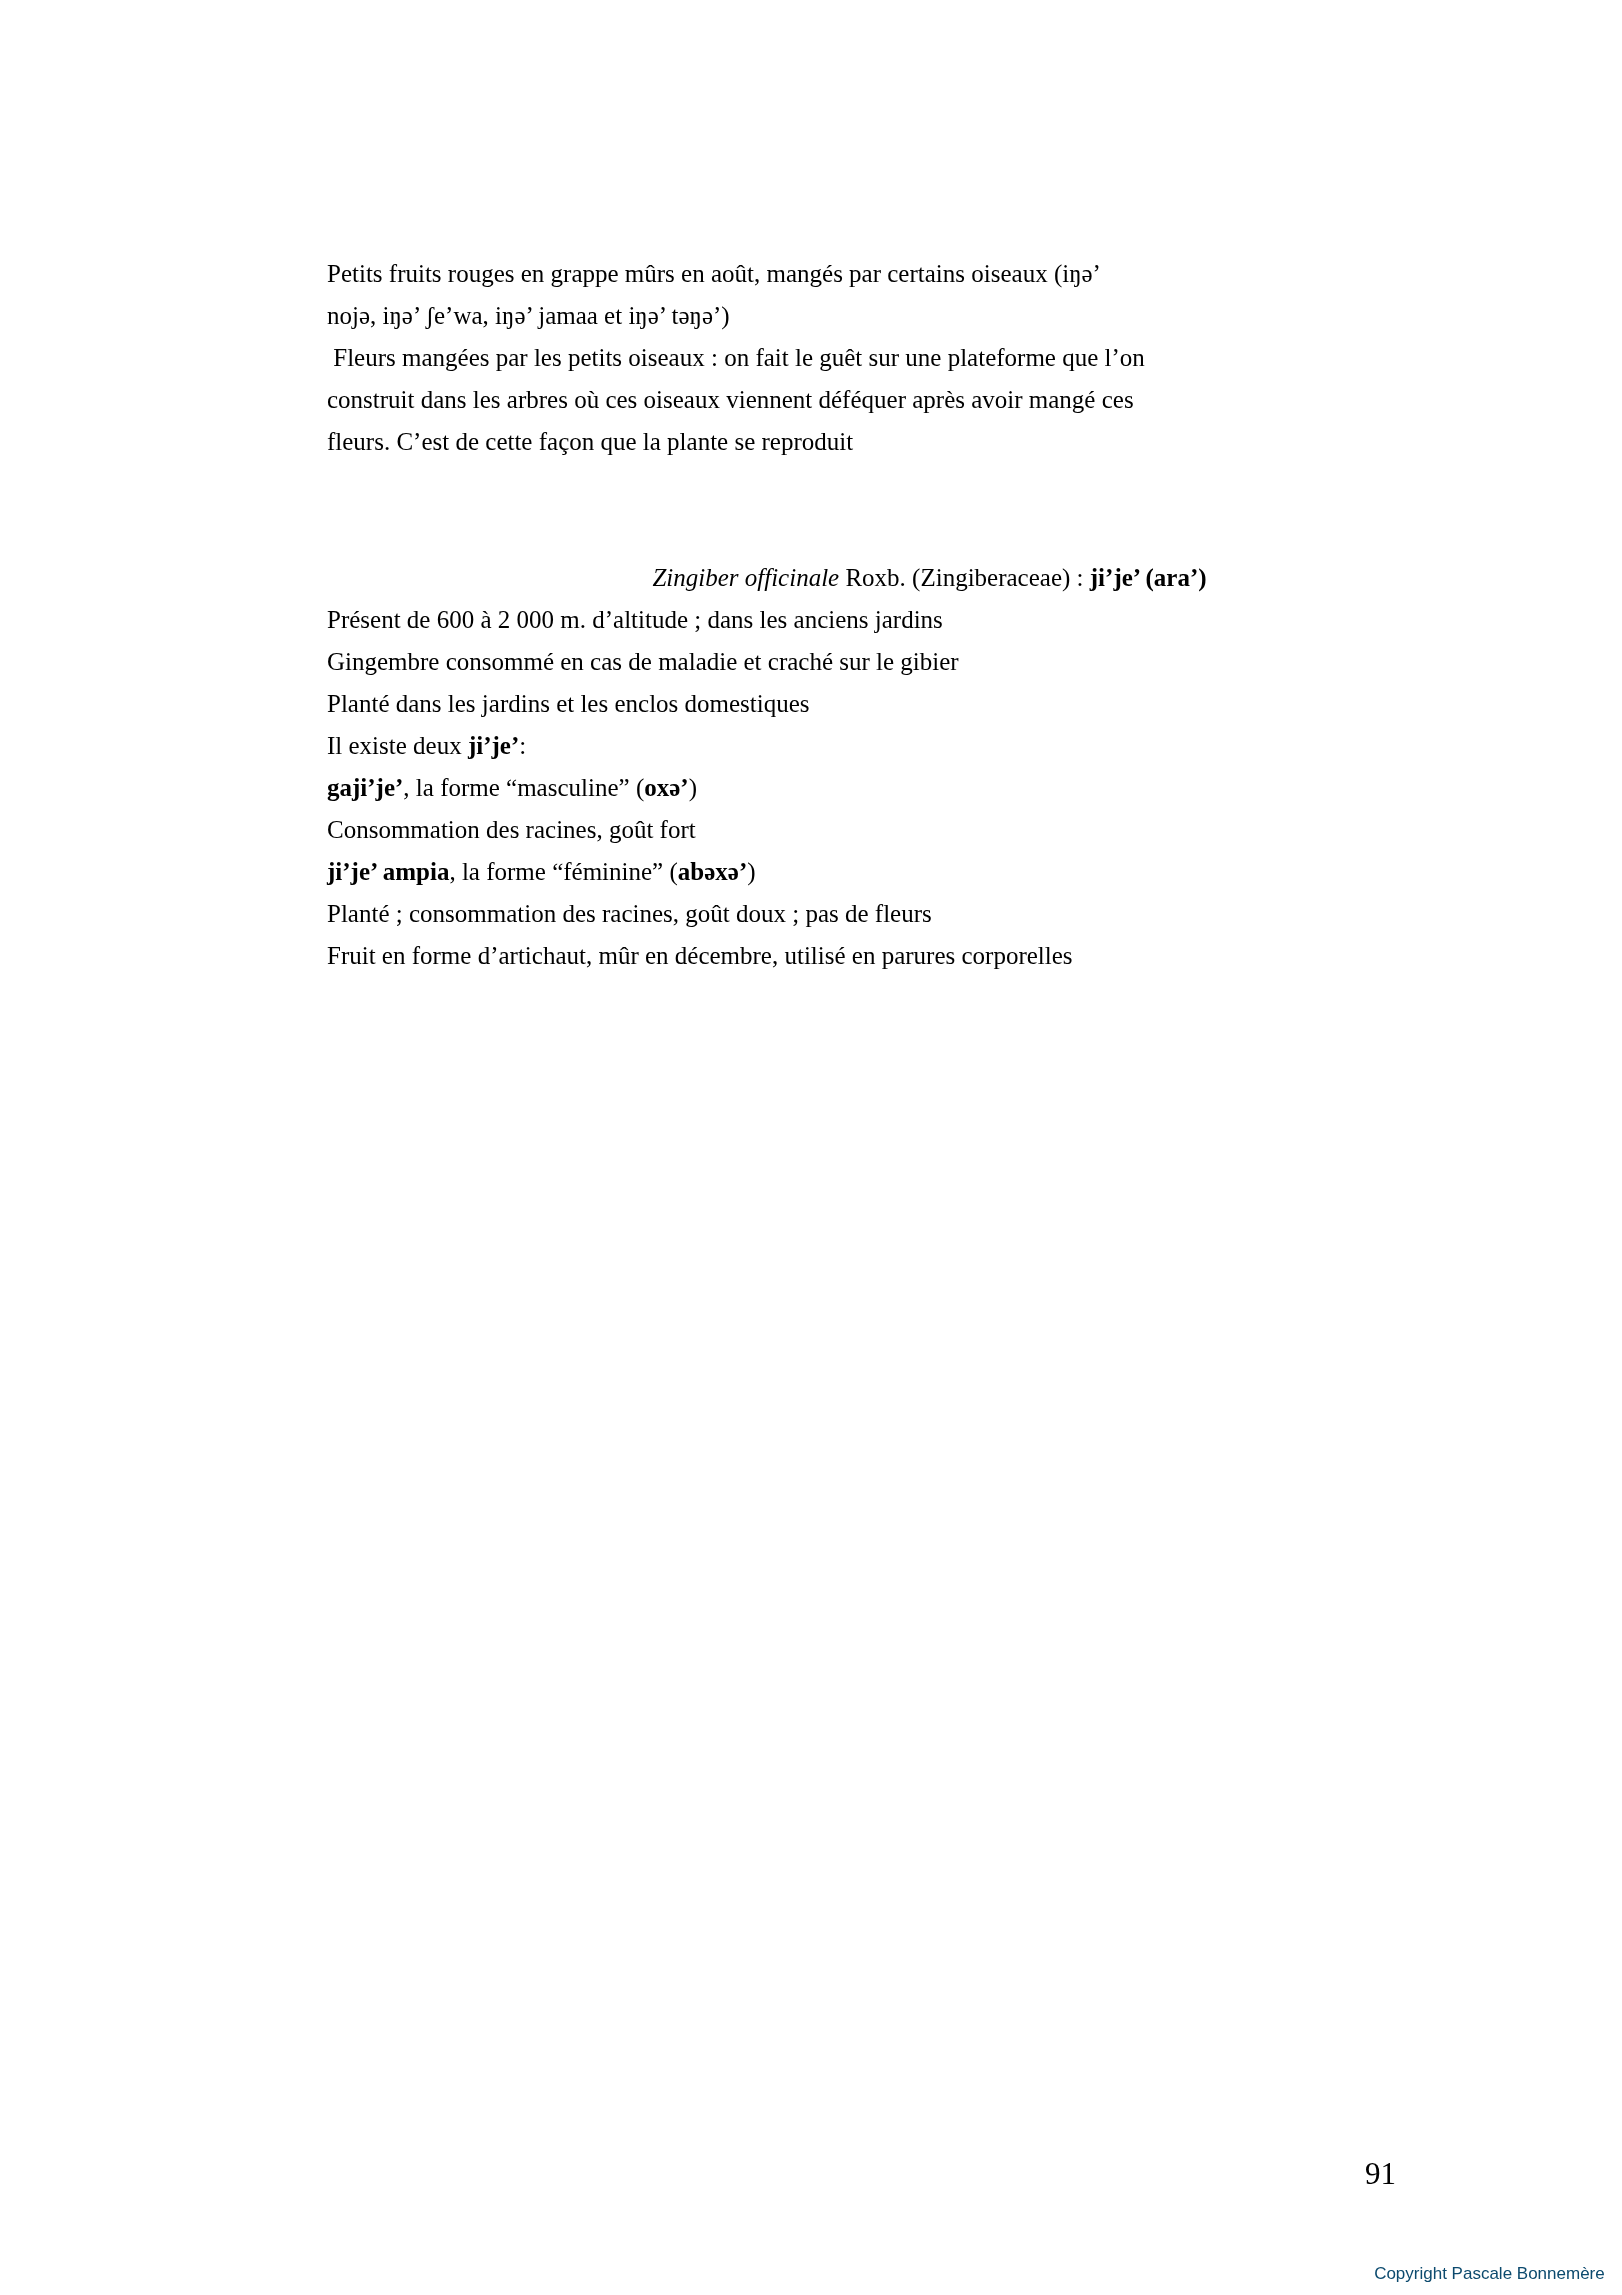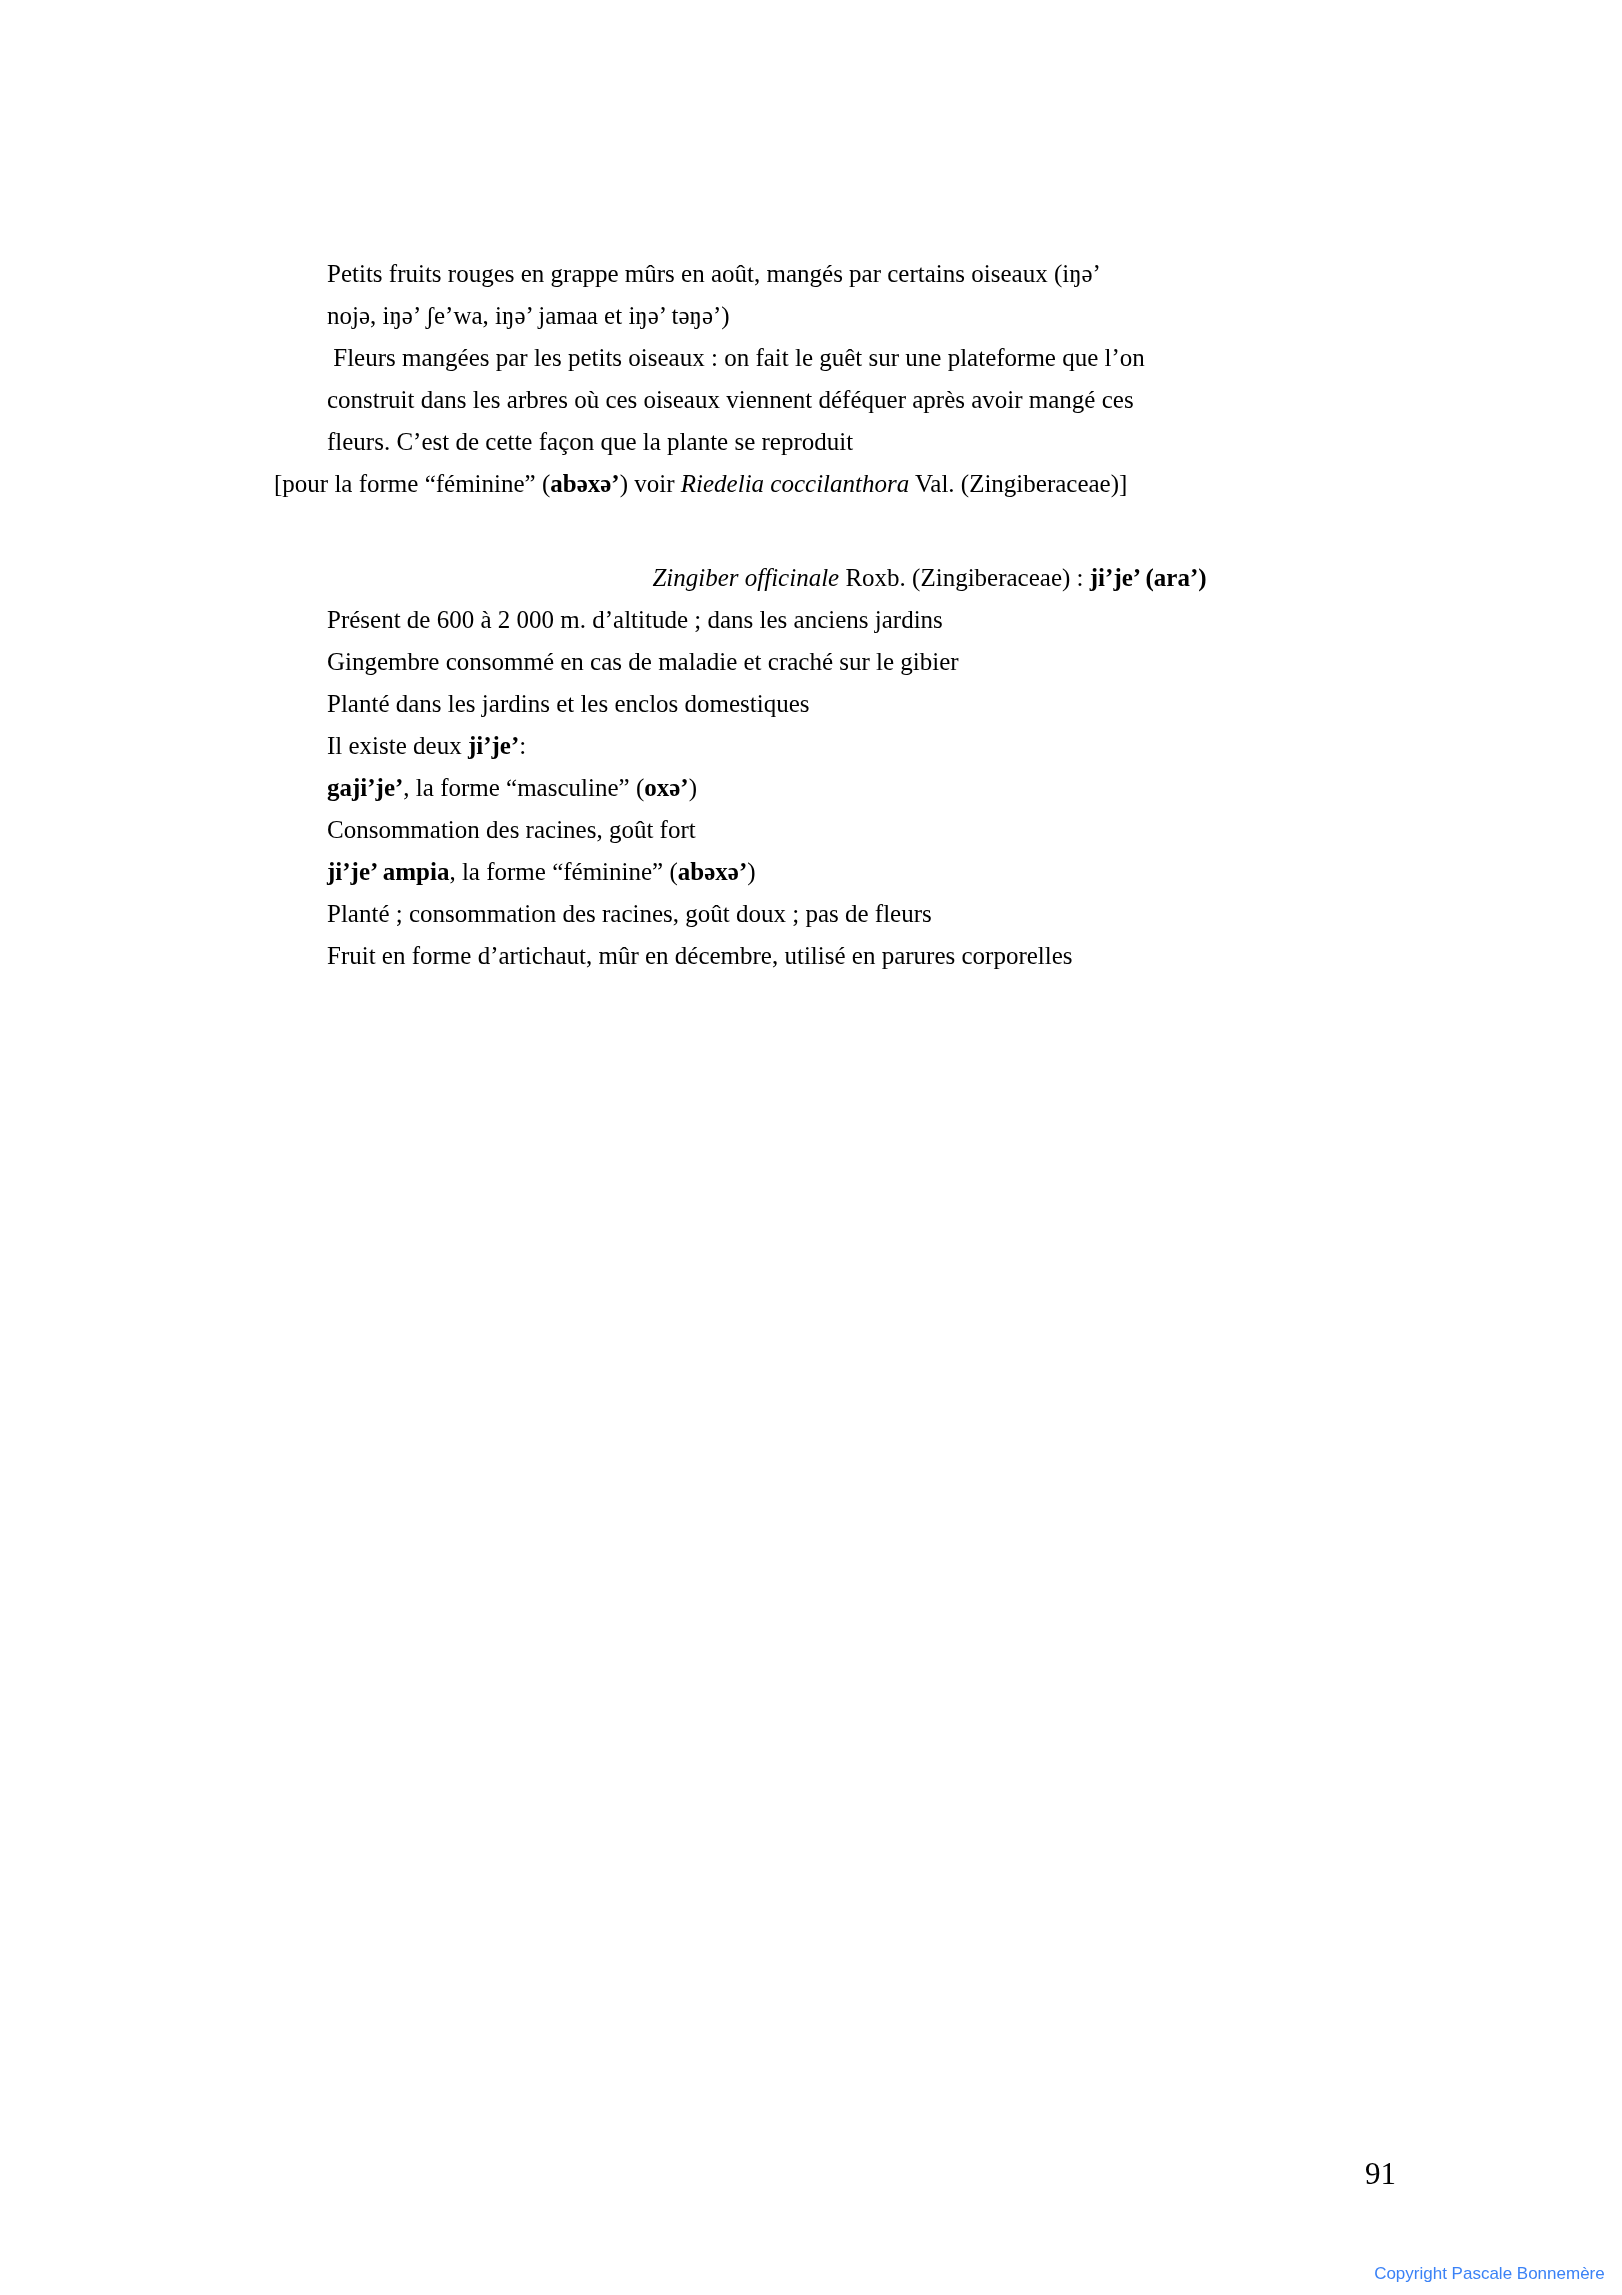--- a/index.html
+++ b/index.html
@@ -43,35 +43,34 @@
     font-size: 31px;
     line-height: 42px;
   }
   .copyright {
     position: absolute;
     top: 2263px;
     right: 18.3px;
     font-size: 17px;
     line-height: 21px;
     font-family: "Liberation Sans", "DejaVu Sans", sans-serif;
-    color: #3b82f6;
+    color: #0c4a6e;
   }
 </style>
 </head>
 <body>
 
 <div class="page">
   <div id="blocks">
       <div class="block block-0">
         <div class="line indent-1"><span>Petits fruits rouges en grappe mûrs en août, mangés par certains oiseaux (iŋə’</span></div>
         <div class="line indent-1"><span>nojə, iŋə’ ʃe’wa, iŋə’ jamaa et iŋə’ təŋə’)</span></div>
         <div class="line indent-1"><span> Fleurs mangées par les petits oiseaux : on fait le guêt sur une plateforme que l’on</span></div>
         <div class="line indent-1"><span>construit dans les arbres où ces oiseaux viennent déféquer après avoir mangé ces</span></div>
         <div class="line indent-1"><span>fleurs. C’est de cette façon que la plante se reproduit</span></div>
-        <div class="line indent-2"><span>[pour la forme “féminine” (</span><span class="bold">abəxə’</span><span>) voir </span><span class="italic">Riedelia coccilanthora</span><span> Val. (Zingiberaceae)]</span></div>
       </div>
       <div class="block block-1">
         <div class="line indent-0"><span class="italic">Zingiber officinale</span><span> Roxb. (Zingiberaceae) : </span><span class="bold">ji’je’ (ara’)</span></div>
         <div class="line indent-1"><span>Présent de 600 à 2 000 m. d’altitude ; dans les anciens jardins</span></div>
         <div class="line indent-1"><span>Gingembre consommé en cas de maladie et craché sur le gibier</span></div>
         <div class="line indent-1"><span>Planté dans les jardins et les enclos domestiques</span></div>
         <div class="line indent-1"><span>Il existe deux </span><span class="bold">ji’je’</span><span>:</span></div>
         <div class="line indent-1"><span class="bold">gaji’je’</span><span>, la forme “masculine” (</span><span class="bold">oxə’</span><span>)</span></div>
         <div class="line indent-1"><span>Consommation des racines, goût fort</span></div>
         <div class="line indent-1"><span class="bold">ji’je’ ampia</span><span>, la forme “féminine” (</span><span class="bold">abəxə’</span><span>)</span></div>

